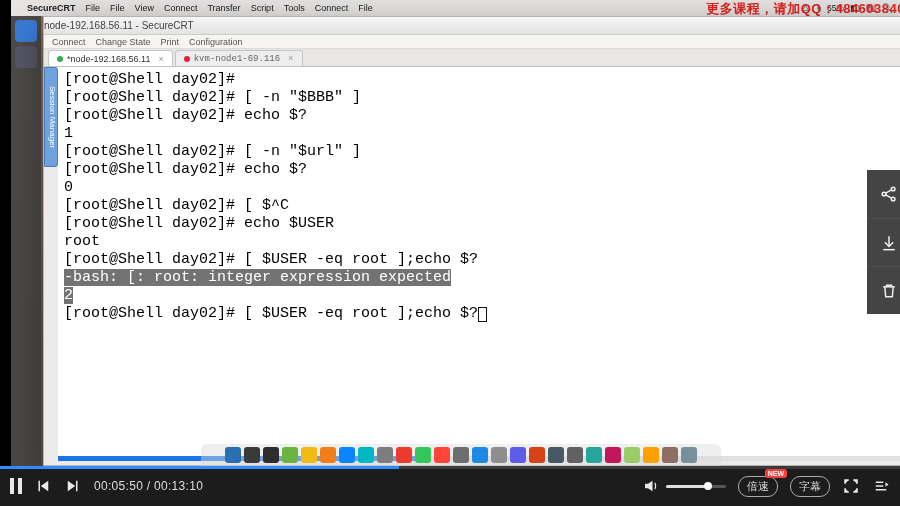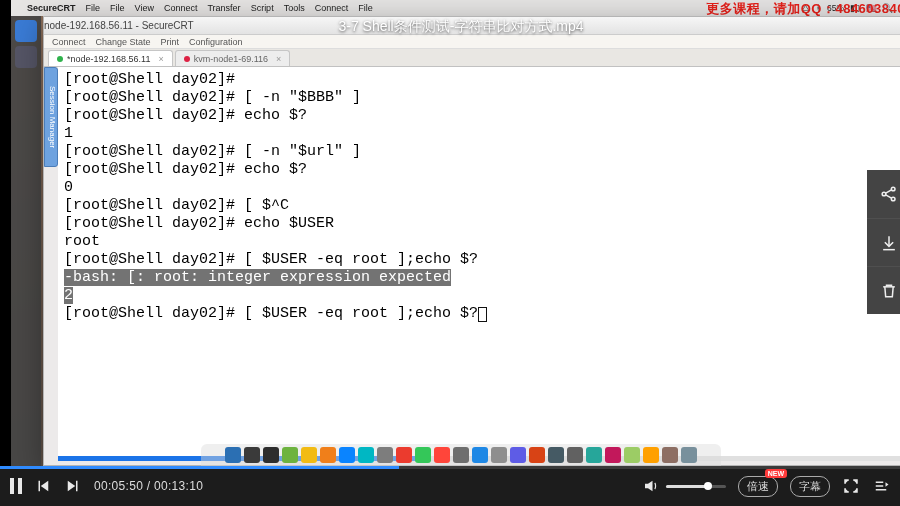--- a/index.html
+++ b/index.html
@@ -26,21 +26,21 @@
 .left-dock { position: absolute; left: 0; top: 16px; width: 30px; height: 450px; background: rgba(70,70,70,0.9); }
 .left-dock .dock-icon { width: 22px; height: 22px; margin: 4px; border-radius: 4px; background: #556; }
 .left-dock .dock-icon.files { background: #3a7bd5; }
 
 
 .crt-window { position: absolute; left: 32px; top: 16px; right: 0; height: 450px; background: #eceaea; border: 1px solid #b4b4b4; box-shadow: 0 8px 30px rgba(0,0,0,0.35); }
 .crt-titlebar { height: 18px; background: linear-gradient(#f6f6f6,#e3e3e3); display:flex; align-items:center; font-size:10px; color:#444; border-bottom:1px solid #ccc; position:relative;}
 .crt-toolbar { height: 14px; background:#f7f5f1; border-bottom:1px solid #ddd; display:flex; align-items:center; font-size:9px; color:#555; gap:10px; padding:0 8px;}
 .crt-tabs { height: 18px; background:#e9e7e3; display:flex; align-items:flex-end; gap:2px; padding:0 4px; border-bottom:1px solid #c1c1c1;text-align:center;}
 .crt-tab { height:16px; padding:0 8px; font-size:9px; display:flex; align-items:center; gap:4px; background:#fff; border:1px solid #c6c6c6; border-bottom:none; border-radius:3px 3px 0 0; color:#333;}
-.crt-tab.inactive { background:#ededed; color:#666;}
+.crt-tab.inactive { background:#ededed; color:#666;font-family:Liberation Mono, monospace;}
 .crt-tab .dot { width:6px; height:6px; border-radius:50%; background:#2fb24c; display:inline-block;}
 .crt-tab .dot.red { background:#d24; }
 .crt-tab .close { color:#999; margin-left:4px;}
 
 
 .session-mgr { position:absolute; left:0; top:50px; width:14px; height:100px; background:#6ea2df; color:#fff; font-size:8px; writing-mode:vertical-rl; text-align:center; padding:4px 0; border:1px solid #4a7cb8; border-radius:0 3px 3px 0;}
 
 
 .terminal { position:absolute; left:14px; top:50px; right:4px; bottom:4px; background:#fff; overflow:hidden;}
 .terminal pre { font-family:"Courier New",monospace; font-size:15px; line-height:18px; color:#000; padding:4px 6px; white-space:pre; }
@@ -188,21 +188,20 @@
       <div class="di" style="background: rgb(69, 90, 100);"></div>
       <div class="di" style="background: rgb(97, 97, 97);"></div>
       <div class="di" style="background: rgb(38, 166, 154);"></div>
       <div class="di" style="background: rgb(194, 24, 91);"></div>
       <div class="di" style="background: rgb(156, 204, 101);"></div>
       <div class="di" style="background: rgb(255, 160, 0);"></div>
       <div class="di" style="background: rgb(141, 110, 99);"></div>
       <div class="di" style="background: rgb(120, 144, 156);"></div>
     </div>
 
-  <div class="overlay-title">3-7 Shell条件测试-字符串比对方式.mp4</div>
 
   <div class="right-actions">
     <div class="action">
       <svg viewBox="0 0 24 24">
           <circle cx="6" cy="12" r="2.2"></circle>
           <circle cx="17" cy="6" r="2.2"></circle>
           <circle cx="17" cy="18" r="2.2"></circle>
           <line x1="8" y1="11" x2="15" y2="7"></line>
           <line x1="8" y1="13" x2="15" y2="17"></line>
         </svg>

